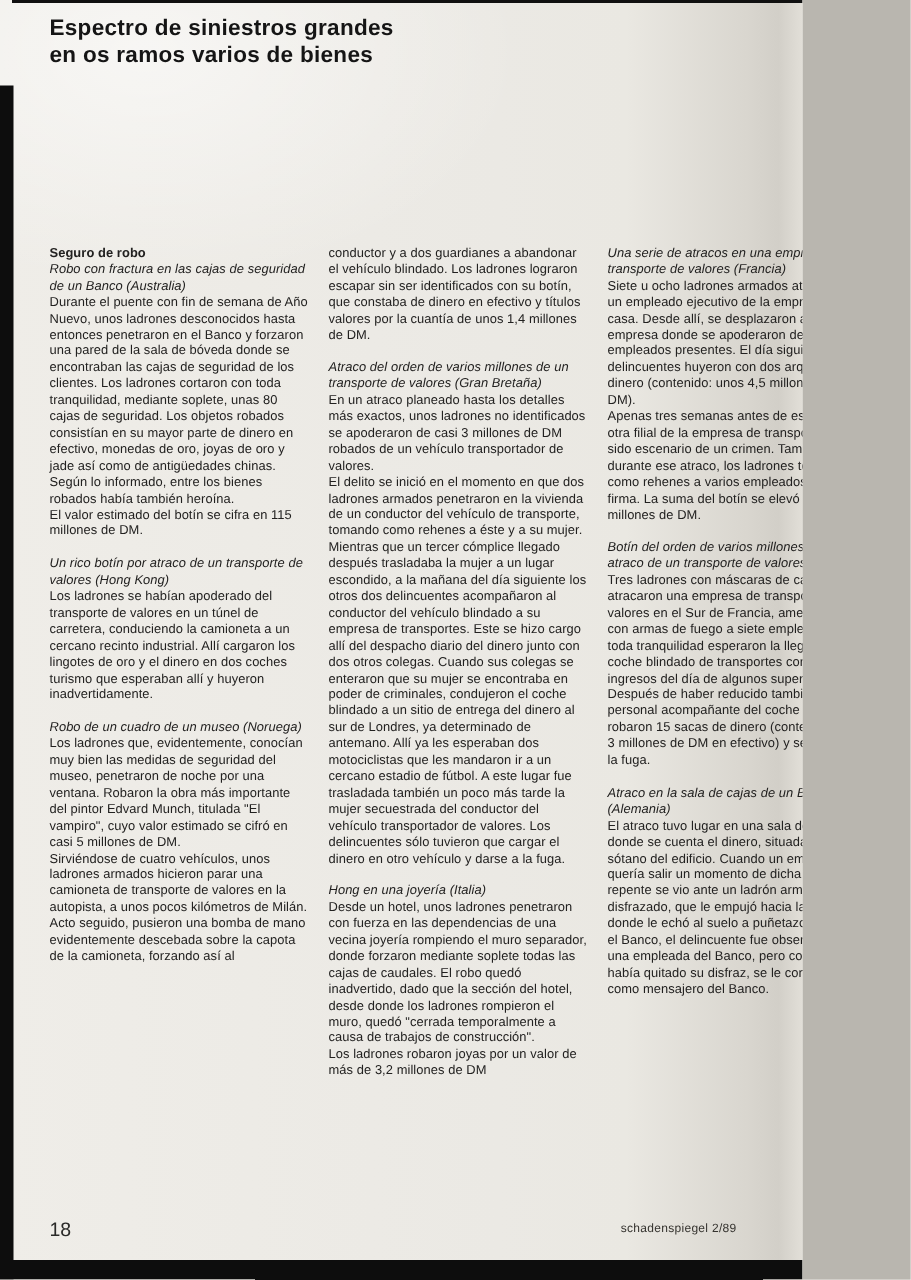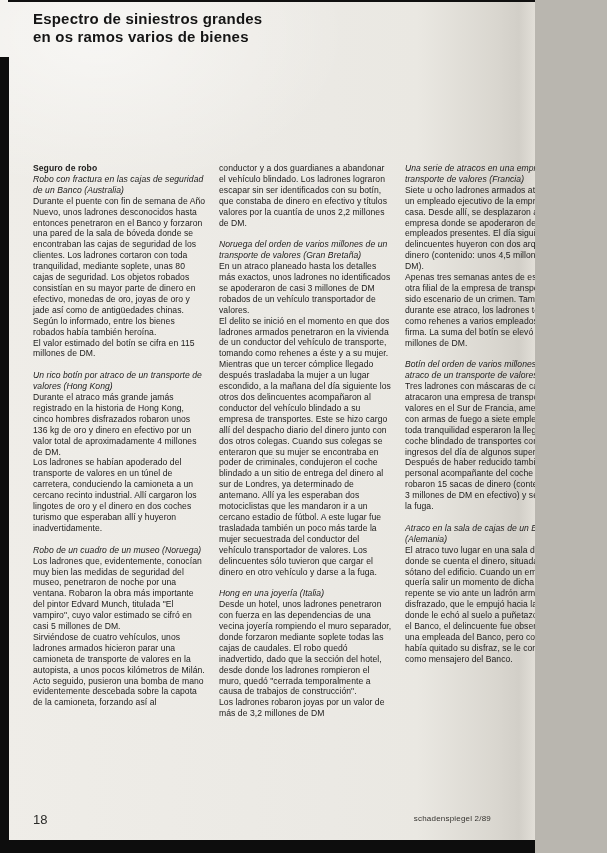--- a/index.html
+++ b/index.html
@@ -70,29 +70,28 @@
     <div>en os ramos varios de bienes</div>
   </div>
 
   <div class="columns">
     <div class="column">
         <p class="block hb">Seguro de robo</p>
         <p class="block hi">Robo con fractura en las cajas de seguridad de un Banco (Australia)</p>
         <p class="block pg">Durante el puente con fin de semana de Año Nuevo, unos ladrones desconocidos hasta entonces penetraron en el Banco y forzaron una pared de la sala de bóveda donde se encontraban las cajas de seguridad de los clientes. Los ladrones cortaron con toda tranquilidad, mediante soplete, unas 80 cajas de seguridad. Los objetos robados consistían en su mayor parte de dinero en efectivo, monedas de oro, joyas de oro y jade así como de antigüedades chinas. Según lo informado, entre los bienes robados había también heroína.</p>
         <p class="block pg">El valor estimado del botín se cifra en 115 millones de DM.</p>
         <p class="block hi gap">Un rico botín por atraco de un transporte de valores (Hong Kong)</p>
-        <p class="block pg">Durante el atraco más grande jamás registrado en la historia de Hong Kong, cinco hombres disfrazados robaron unos 136 kg de oro y dinero en efectivo por un valor total de aproximadamente 4 millones de DM.</p>
         <p class="block pg">Los ladrones se habían apoderado del transporte de valores en un túnel de carretera, conduciendo la camioneta a un cercano recinto industrial. Allí cargaron los lingotes de oro y el dinero en dos coches turismo que esperaban allí y huyeron inadvertidamente.</p>
         <p class="block hi gap">Robo de un cuadro de un museo (Noruega)</p>
         <p class="block pg">Los ladrones que, evidentemente, conocían muy bien las medidas de seguridad del museo, penetraron de noche por una ventana. Robaron la obra más importante del pintor Edvard Munch, titulada "El vampiro", cuyo valor estimado se cifró en casi 5 millones de DM.</p>
         <p class="block pg">Sirviéndose de cuatro vehículos, unos ladrones armados hicieron parar una camioneta de transporte de valores en la autopista, a unos pocos kilómetros de Milán. Acto seguido, pusieron una bomba de mano evidentemente descebada sobre la capota de la camioneta, forzando así al</p>
       </div>
     <div class="column">
-        <p class="block pg">conductor y a dos guardianes a abandonar el vehículo blindado. Los ladrones lograron escapar sin ser identificados con su botín, que constaba de dinero en efectivo y títulos valores por la cuantía de unos 2,2 millones de DM.</p>
-        <p class="block hi gap">Noruega del orden de varios millones de un transporte de valores (Gran Bretaña)</p>
+        <p class="block pg">conductor y a dos guardianes a abandonar el vehículo blindado. Los ladrones lograron escapar sin ser identificados con su botín, que constaba de dinero en efectivo y títulos valores por la cuantía de unos 1,4 millones de DM.</p>
+        <p class="block hi gap">Atraco del orden de varios millones de un transporte de valores (Gran Bretaña)</p>
         <p class="block pg">En un atraco planeado hasta los detalles más exactos, unos ladrones no identificados se apoderaron de casi 3 millones de DM robados de un vehículo transportador de valores.</p>
         <p class="block pg">El delito se inició en el momento en que dos ladrones armados penetraron en la vivienda de un conductor del vehículo de transporte, tomando como rehenes a éste y a su mujer. Mientras que un tercer cómplice llegado después trasladaba la mujer a un lugar escondido, a la mañana del día siguiente los otros dos delincuentes acompañaron al conductor del vehículo blindado a su empresa de transportes. Este se hizo cargo allí del despacho diario del dinero junto con dos otros colegas. Cuando sus colegas se enteraron que su mujer se encontraba en poder de criminales, condujeron el coche blindado a un sitio de entrega del dinero al sur de Londres, ya determinado de antemano. Allí ya les esperaban dos motociclistas que les mandaron ir a un cercano estadio de fútbol. A este lugar fue trasladada también un poco más tarde la mujer secuestrada del conductor del vehículo transportador de valores. Los delincuentes sólo tuvieron que cargar el dinero en otro vehículo y darse a la fuga.</p>
         <p class="block hi gap">Hong en una joyería (Italia)</p>
         <p class="block pg">Desde un hotel, unos ladrones penetraron con fuerza en las dependencias de una vecina joyería rompiendo el muro separador, donde forzaron mediante soplete todas las cajas de caudales. El robo quedó inadvertido, dado que la sección del hotel, desde donde los ladrones rompieron el muro, quedó "cerrada temporalmente a causa de trabajos de construcción".</p>
         <p class="block pg">Los ladrones robaron joyas por un valor de más de 3,2 millones de DM</p>
       </div>
     <div class="column">
         <p class="block hi">Una serie de atracos en una empresa de transporte de valores (Francia)</p>
         <p class="block pg">Siete u ocho ladrones armados atracaron a un empleado ejecutivo de la empresa en su casa. Desde allí, se desplazaron a su empresa donde se apoderaron de los empleados presentes. El día siguiente, los delincuentes huyeron con dos arquetas de dinero (contenido: unos 4,5 millones de DM).</p>
         <p class="block pg">Apenas tres semanas antes de este delito, otra filial de la empresa de transportes había sido escenario de un crimen. También durante ese atraco, los ladrones tomaron como rehenes a varios empleados de la firma. La suma del botín se elevó a unos 8 millones de DM.</p>

